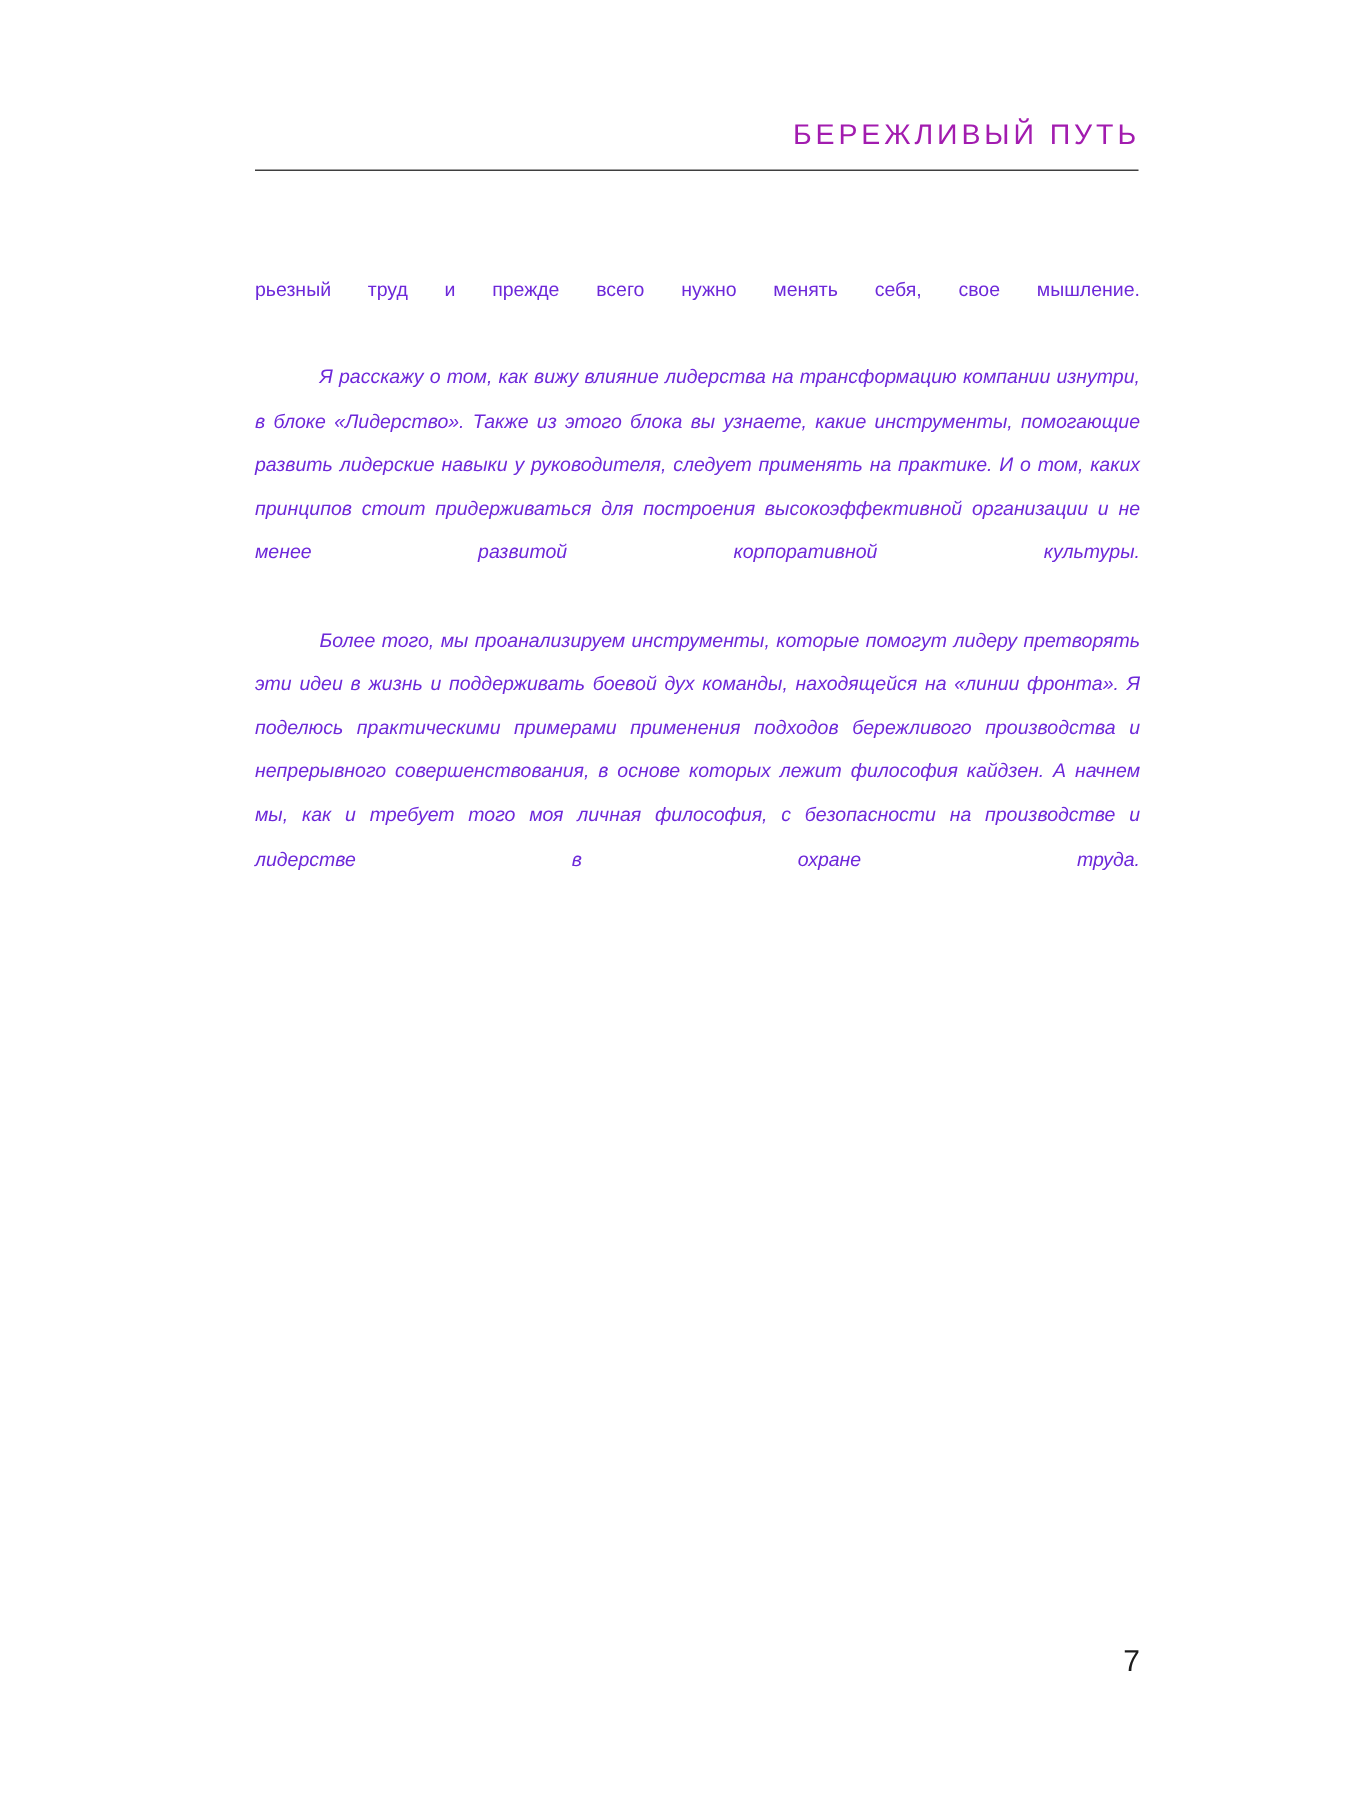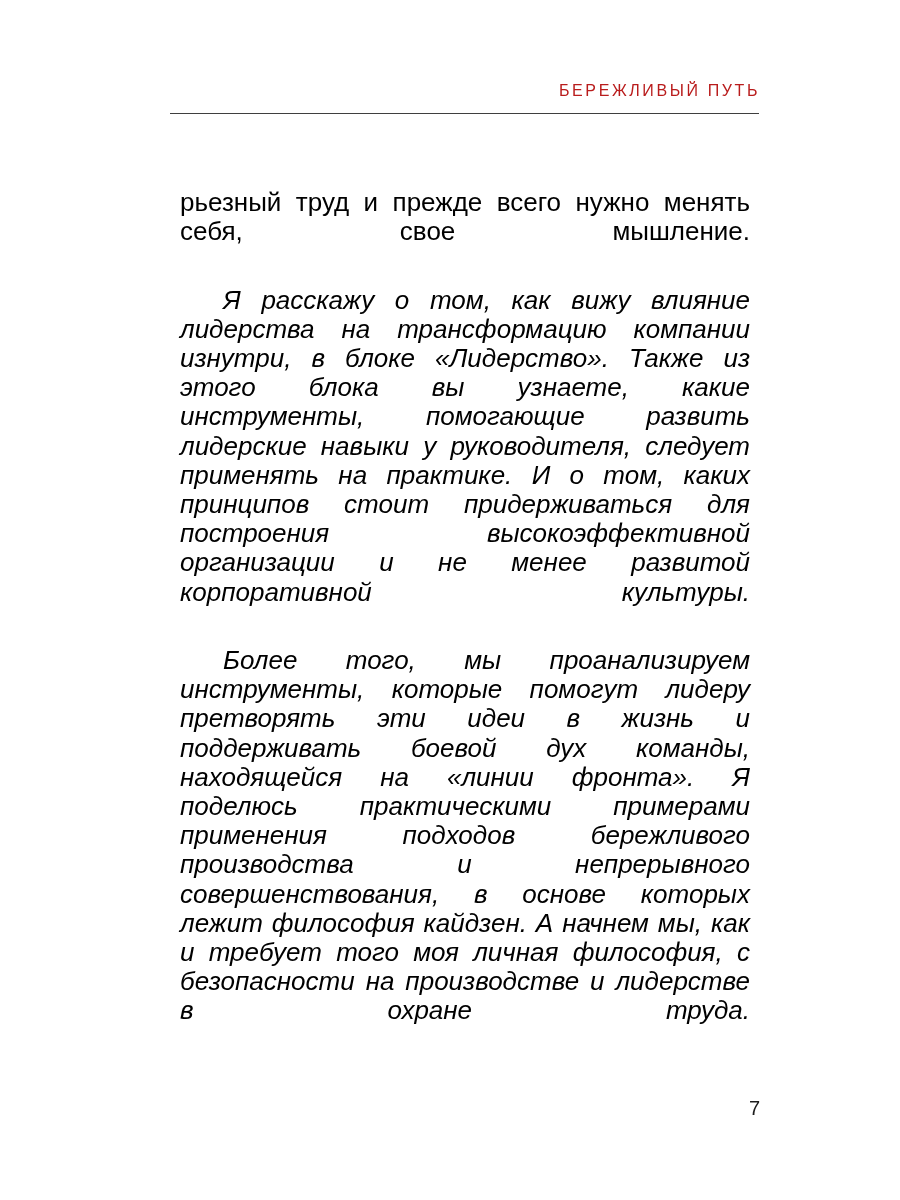--- a/index.html
+++ b/index.html
@@ -26,24 +26,24 @@
     overflow: hidden;
   }
 
   
   .running-head {
     position: absolute;
     left: 170px;
     top: 82px;
     width: 590px;
     text-align: right;
-    font-size: 16px;
+    font-size: 19px;
     line-height: 18px;
     letter-spacing: 2.6px;
-    color: #b91c1c;
+    color: #a21caf;
     text-transform: uppercase;
     white-space: nowrap;
   }
 
   .head-rule {
     position: absolute;
     left: 170px;
     top: 113px;
     width: 589px;
     height: 1px;
@@ -52,26 +52,26 @@
 
   
   .text-block {
     position: absolute;
     left: 170px;
     top: 178px;
     width: 590px;
   }
 
   .para {
-    margin: 10px;
-    font-size: 26px;
+    margin: 0;
+    font-size: 13px;
     line-height: 29.2px;
     text-align: justify;
     text-justify: inter-word;
-    color: #000000;
+    color: #6d28d9;
     hyphens: manual;
     word-spacing: 0.2px;
   }
 
   .para + .para {
     margin-top: 0;
   }
 
   .para.indent {
     text-indent: 43px;

